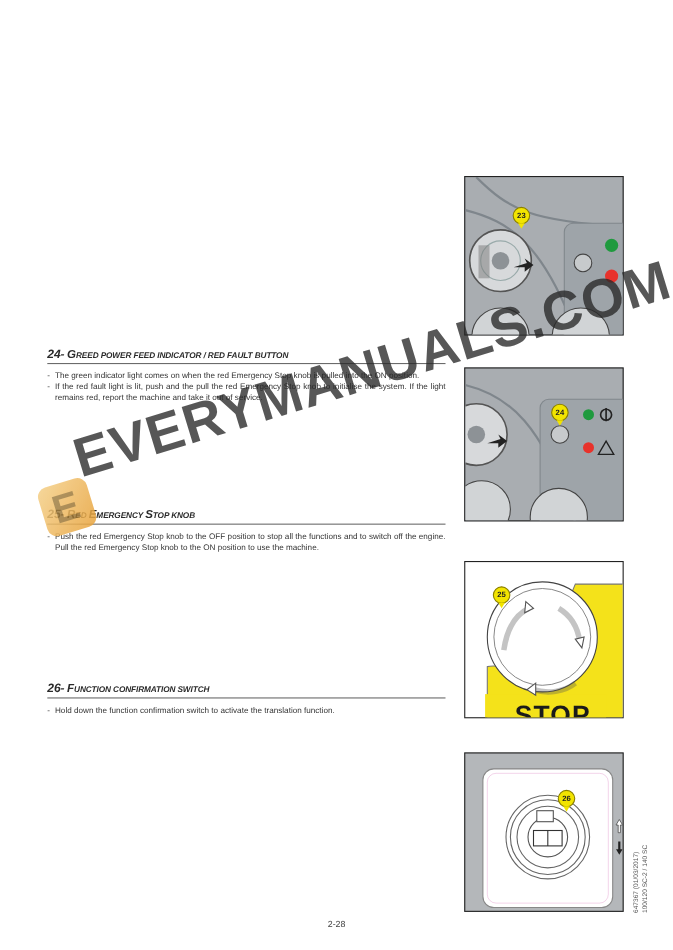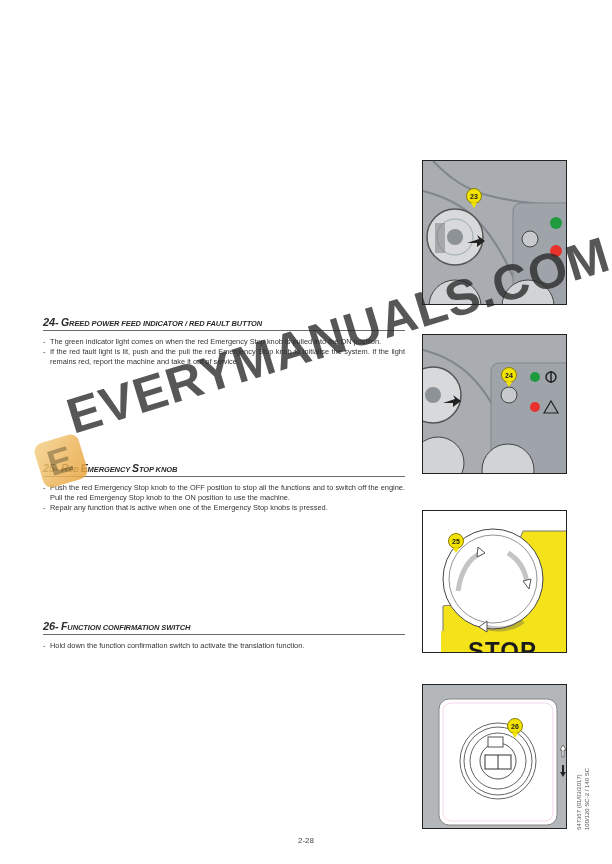--- a/index.html
+++ b/index.html
@@ -86,21 +86,20 @@
   <div class="callout" style="left:78px;top:32px;">24</div>
 </div>
 
 <div class="section" style="top:462px;">
   <div class="heading">
     <span class="num">25-</span>
     <span class="cap">R</span><span class="sc">ed </span><span class="cap">E</span><span class="sc">mergency </span><span class="cap">S</span><span class="sc">top knob</span>
   </div>
   <ul class="bullets">
     <li>Push the red Emergency Stop knob to the OFF position to stop all the functions and to switch off the engine. Pull the red Emergency Stop knob to the ON position to use the machine.</li>
-    <li>Repair any function that is active when one of the Emergency Stop knobs is pressed.</li>
   </ul>
 </div>
 
 <div class="photo" style="top:510px;height:143px;background:#ffffff;">
   <svg width="145" height="143" viewBox="0 0 145 143">
     <path d="M100,20 L145,20 L145,143 L20,143 L20,95 C40,90 60,120 100,20 Z" fill="#f4e21a" stroke="#777"></path>
     <rect x="18" y="120" width="110" height="25" fill="#f4e21a"></rect>
     <circle cx="70" cy="68" r="50" fill="#ffffff" stroke="#444" stroke-width="1"></circle>
     <circle cx="70" cy="68" r="44" fill="none" stroke="#777" stroke-width="0.8"></circle>
     <path d="M35,80 C38,60 45,48 58,42" stroke="#555" fill="none" stroke-width="5" opacity="0.35"></path>

